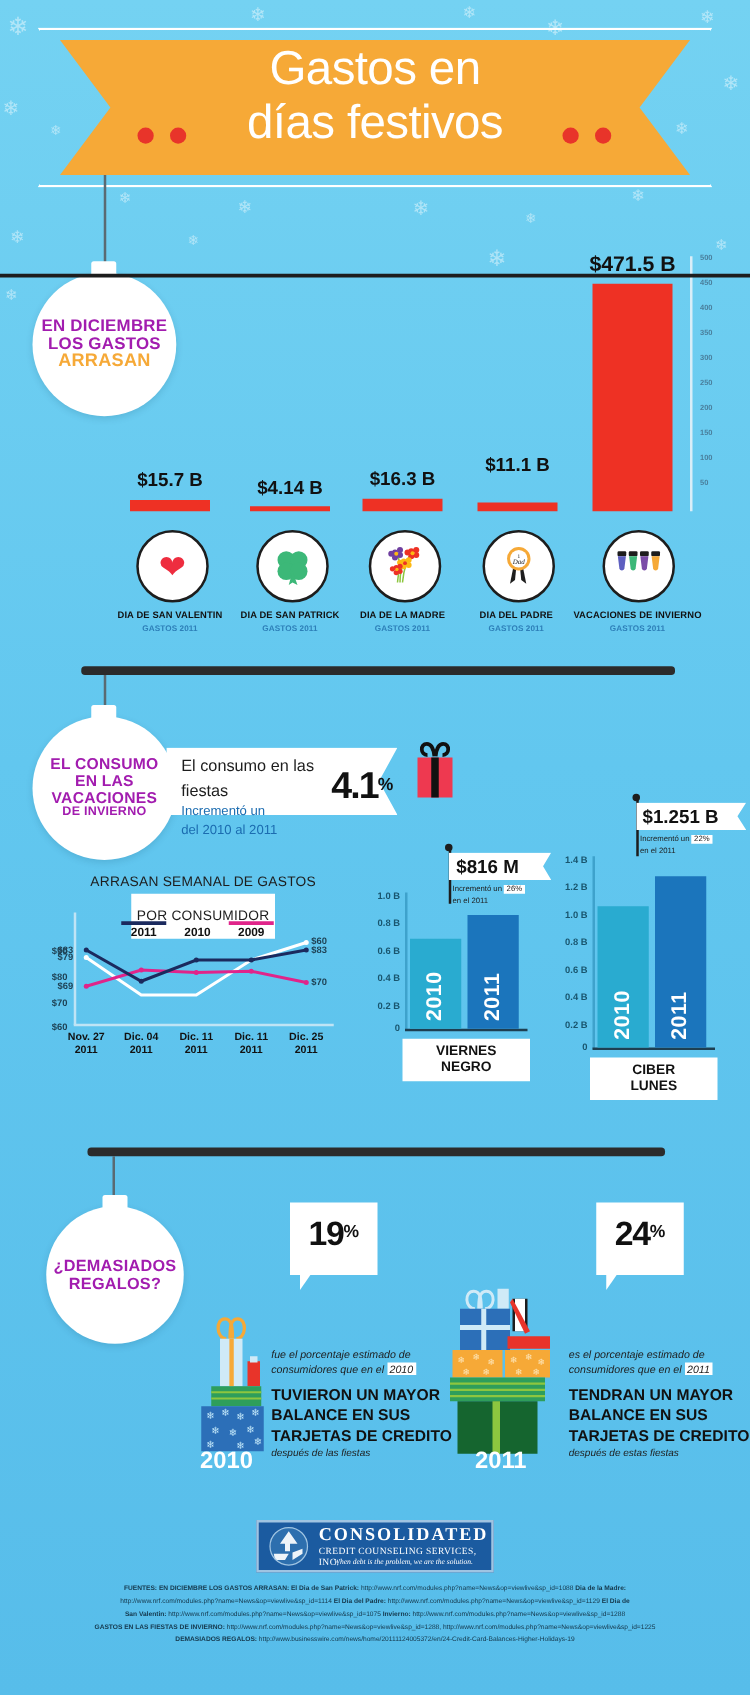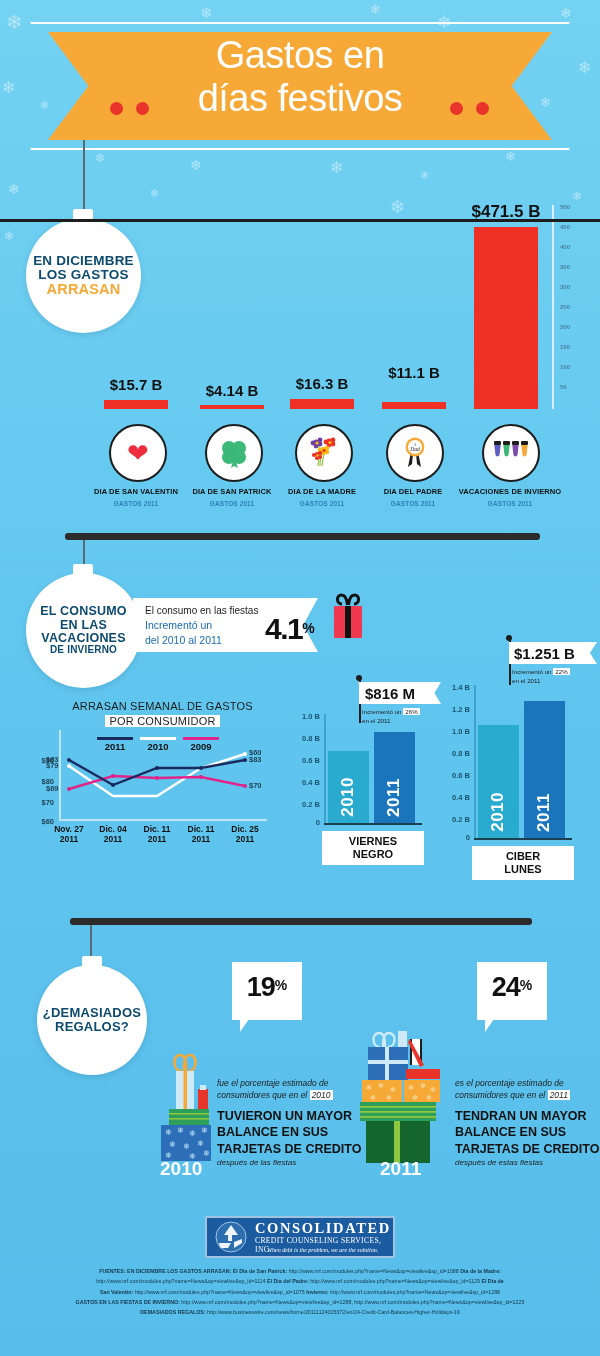--- a/index.html
+++ b/index.html
@@ -31,21 +31,21 @@
 
   
   .hangbar{position:absolute;height:7px;background:#2b2b2b;border-radius:3px;}
   .hangstring{position:absolute;width:1.5px;background:#5a6a72;}
 
   
   .orn{position:absolute;border-radius:50%;background:#fff;
        display:flex;flex-direction:column;align-items:center;justify-content:center;
        text-align:center;box-shadow:0 2px 6px rgba(0,60,90,.15);}
   .orn-cap{position:absolute;background:#fff;border-radius:2px;}
-  .orn .ln{color:#0c4a6e;font-weight:bold;letter-spacing:.2px;line-height:1.06;}
+  .orn .ln{color:#a21caf;font-weight:bold;letter-spacing:.2px;line-height:1.06;}
   .orn .ln.accent{color:#f6a937;}
 
   
   .chart1{position:absolute;left:0;top:190px;width:600px;height:230px;}
   .axisline{position:absolute;left:0;top:219px;width:600px;height:3px;background:#1d1d1d;}
   .bar1{position:absolute;background:#ee3124;bottom:11px;}
   .barlabel{position:absolute;color:#111;font-weight:bold;font-size:15px;text-align:center;}
   .yaxis{position:absolute;left:552px;top:15px;width:1.5px;height:204px;background:#d9eef8;}
   .ytick{position:absolute;left:560px;color:#4a7f9c;font-size:6px;font-weight:bold;}
 
@@ -55,21 +55,21 @@
   .iccap{position:absolute;text-align:center;font-size:7.5px;font-weight:bold;color:#111;letter-spacing:.1px;}
   .iccap2{position:absolute;text-align:center;font-size:6.5px;font-weight:bold;color:#2d7fb8;letter-spacing:.1px;}
 
   
   .flag{position:absolute;background:#fff;
     clip-path:polygon(0% 0%,100% 0%,92% 50%,100% 100%,0% 100%);}
 
   
   .lc{position:absolute;left:30px;top:700px;width:265px;height:170px;}
   .lc-title{position:absolute;width:265px;text-align:center;font-size:11px;color:#1d1d1d;letter-spacing:.2px;}
-  .lc-title2{display:inline-block;background:#fff;padding:0 4px;}
+  .lc-title2{display:inline-block;background:#fff;padding:12px 4px;}
   .leg{position:absolute;font-size:9.5px;font-weight:bold;color:#111;text-align:center;}
   .legbar{position:absolute;height:3px;}
   .lcy{position:absolute;font-size:7.5px;color:#1d3f52;font-weight:bold;text-align:right;width:24px;}
   .lcx{position:absolute;font-size:8.5px;font-weight:bold;color:#111;text-align:center;width:52px;line-height:1.15;}
   .ptlab{position:absolute;font-size:7.5px;font-weight:bold;color:#1d3f52;}
 
   
   .bc{position:absolute;}
   .bcy{position:absolute;font-size:7.5px;color:#19556e;font-weight:bold;text-align:right;}
   .bcbar{position:absolute;bottom:0;}
@@ -267,21 +267,21 @@
   <div class="orn" style="left:26px;top:573px;width:115px;height:115px;">
     <div class="orn-cap" style="left:47px;top:-9px;width:20px;height:12px;"></div>
     <div class="ln" style="font-size:12.5px;">EL CONSUMO</div>
     <div class="ln" style="font-size:12.5px;">EN LAS</div>
     <div class="ln" style="font-size:12.5px;">VACACIONES</div>
     <div class="ln" style="font-size:10px;">DE INVIERNO</div>
   </div>
 
   <div class="flag" style="left:133px;top:598px;width:185px;height:54px;"></div>
   <div style="position:absolute;left:145px;top:603px;width:120px;">
-    <div style="font-size:10px;color:#1d1d1d;line-height:1.5;">El consumo en las fiestas</div>
+    <div style="font-size:13px;color:#1d1d1d;line-height:1.5;">El consumo en las fiestas</div>
     <div style="font-size:10.5px;color:#1b6cb0;line-height:1.45;">Incrementó un</div>
     <div style="font-size:10.5px;color:#1b6cb0;line-height:1.45;">del 2010 al 2011</div>
   </div>
   <div style="position:absolute;left:265px;top:612px;">
     <span style="font-size:30px;font-weight:bold;color:#111;letter-spacing:-1.5px;">4.1</span><span style="font-size:14px;font-weight:bold;color:#111;vertical-align:super;">%</span>
   </div>
 
   <svg style="position:absolute;left:330px;top:592px;" width="36" height="48" viewBox="0 0 36 48">
     <path d="M12 12 C6 12 6 3 11.5 3 C16 3 17 8 17.5 13" stroke="#111" stroke-width="3" fill="none"></path>
     <path d="M24 12 C30 12 30 3 24.5 3 C20 3 19 8 18.5 13" stroke="#111" stroke-width="3" fill="none"></path>

